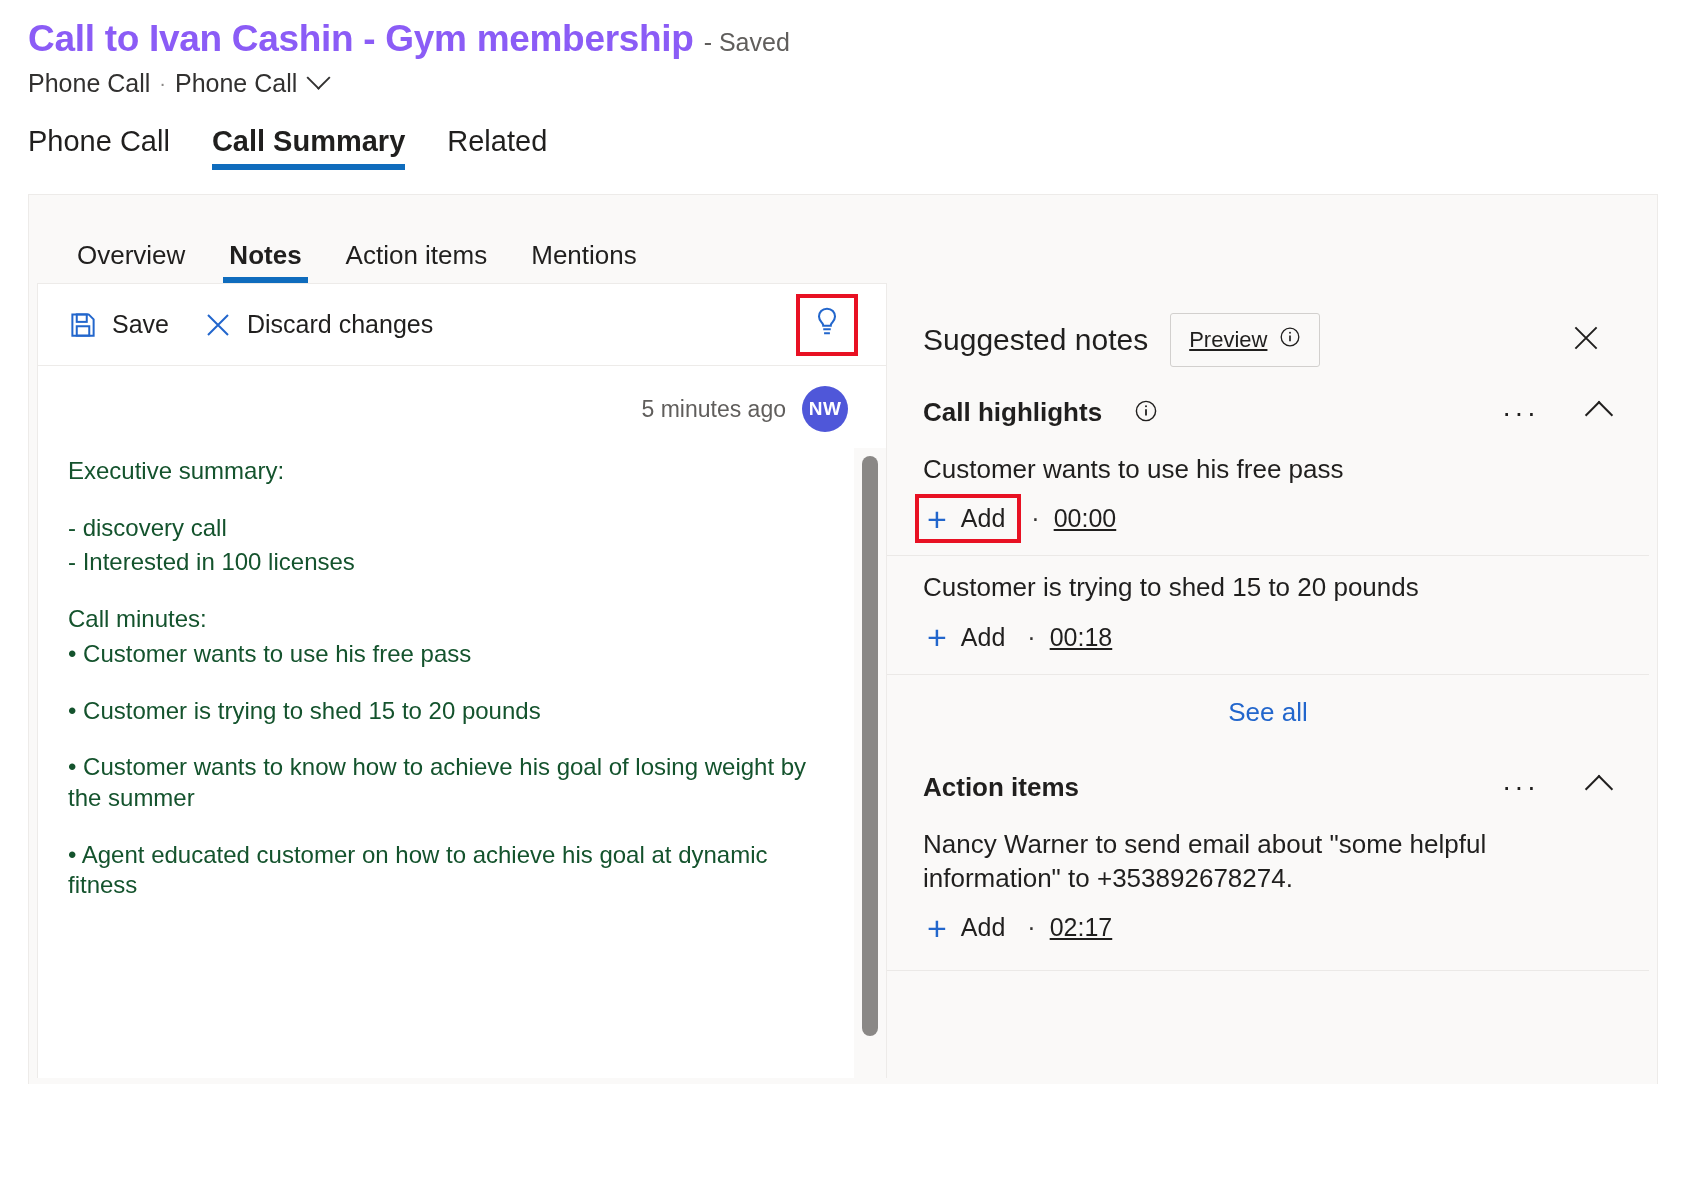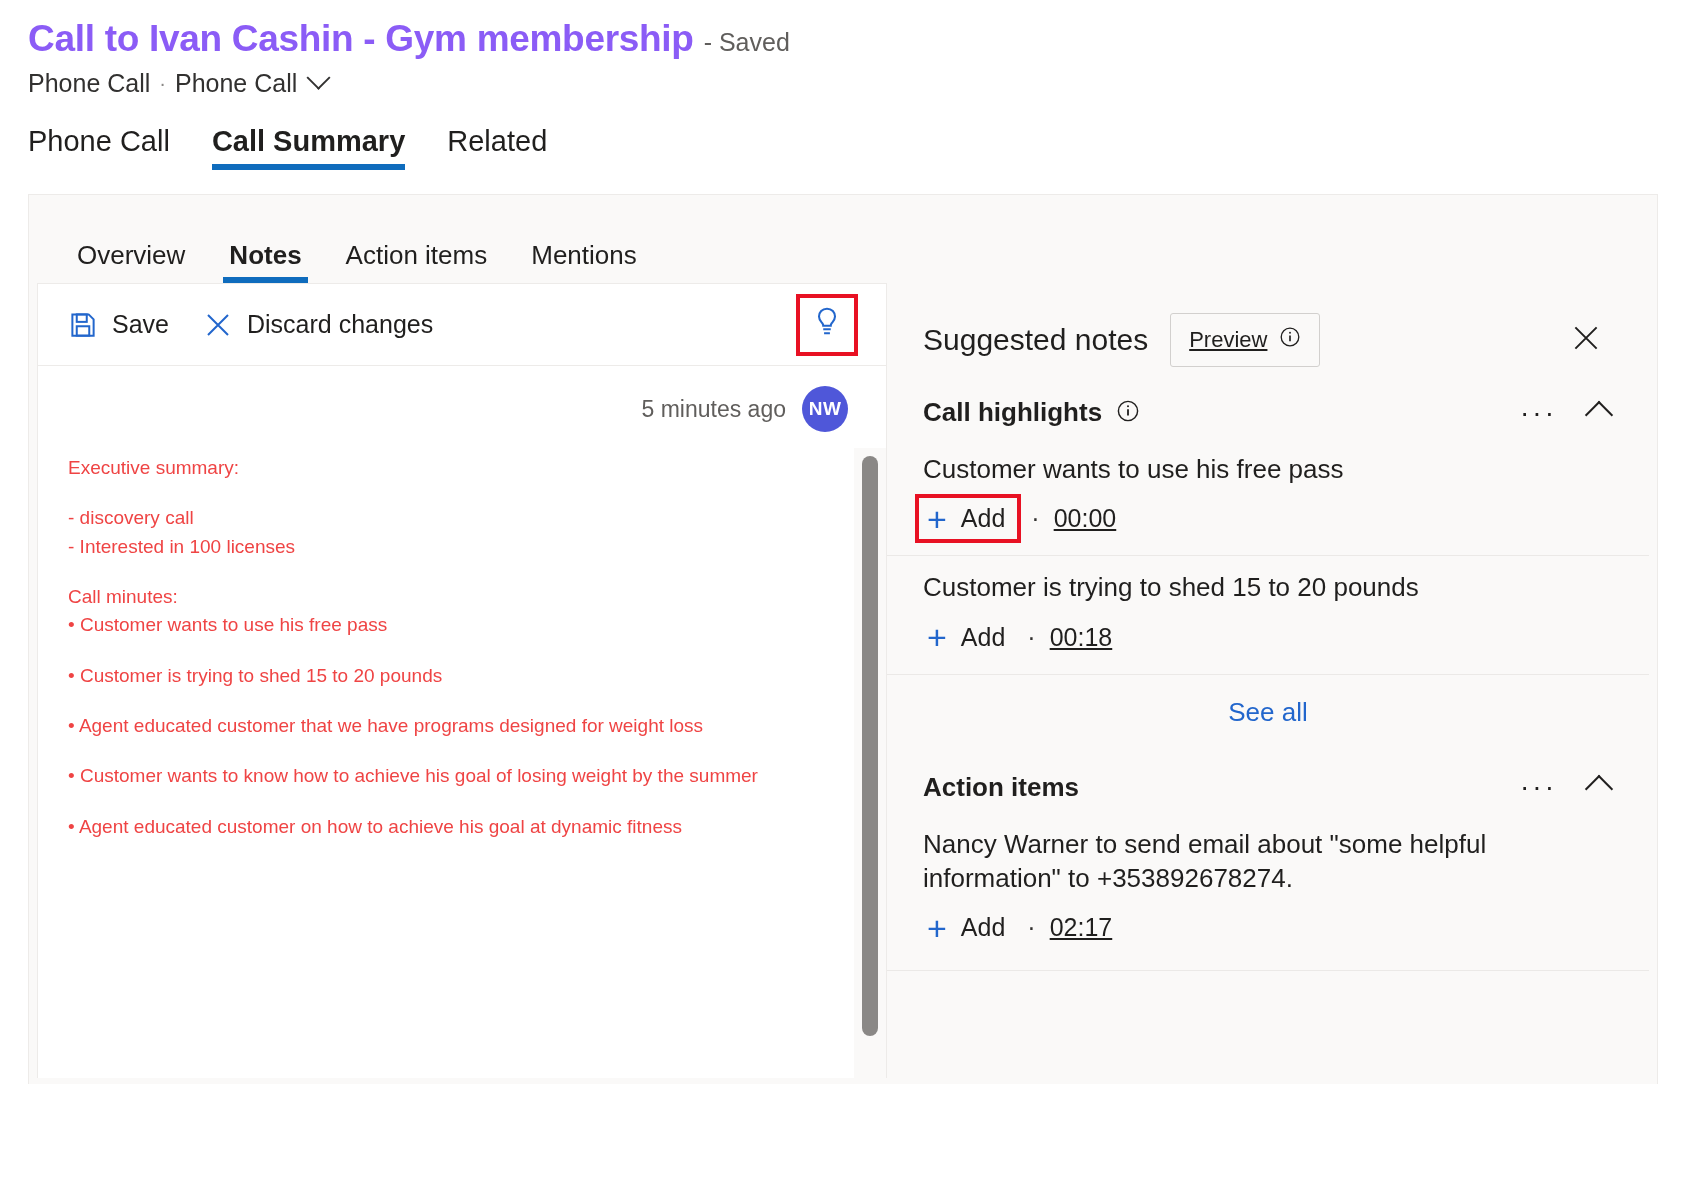--- a/index.html
+++ b/index.html
@@ -179,23 +179,23 @@
 
   .notes-body-wrap {
     flex: 1;
     display: flex;
     position: relative;
     overflow: hidden;
   }
   .notes-body {
     flex: 1;
     padding: 18px 34px 0 30px;
-    font-size: 19px;
+    font-size: 24px;
     line-height: 1.28;
-    color: #ef4444;
+    color: #14532d;
     overflow: hidden;
   }
   .notes-body p { margin: 0 0 26px 0; }
   .notes-body p.nogap { margin-bottom: 4px; }
 
   .scroll-track {
     width: 32px;
     background: #faf9f8;
     position: relative;
     margin-top: 10px;
@@ -245,21 +245,21 @@
     cursor: pointer;
     white-space: nowrap;
     text-decoration: underline;
   }
   .sh-spacer { flex: 1; }
   .close-x { cursor: pointer; padding: 6px; }
 
   .sg-section-head {
     display: flex;
     align-items: center;
-    gap: 14px;
+    gap: 32px;
     padding: 18px 40px 10px 36px;
   }
   .sg-section-title {
     font-size: 26px;
     font-weight: 700;
     color: #201f1e;
     white-space: nowrap;
   }
   .sgh-spacer { flex: 1; }
   .ellipsis-btn {
@@ -406,21 +406,20 @@
       </div>
 
       <div class="notes-body-wrap">
         <div class="notes-body">
           <p>Executive summary:</p>
           <p class="nogap">- discovery call</p>
           <p>- Interested in 100 licenses</p>
           <p class="nogap">Call minutes:</p>
           <p>• Customer wants to use his free pass</p>
           <p>• Customer is trying to shed 15 to 20 pounds</p>
-          <p>• Agent educated customer that we have programs designed for weight loss</p>
           <p>• Customer wants to know how to achieve his goal of losing weight by the summer</p>
           <p>• Agent educated customer on how to achieve his goal at dynamic fitness</p>
         </div>
         <div class="scroll-track">
           <div class="scroll-thumb"></div>
         </div>
       </div>
     </div>
 
     <div class="suggest-pane">

